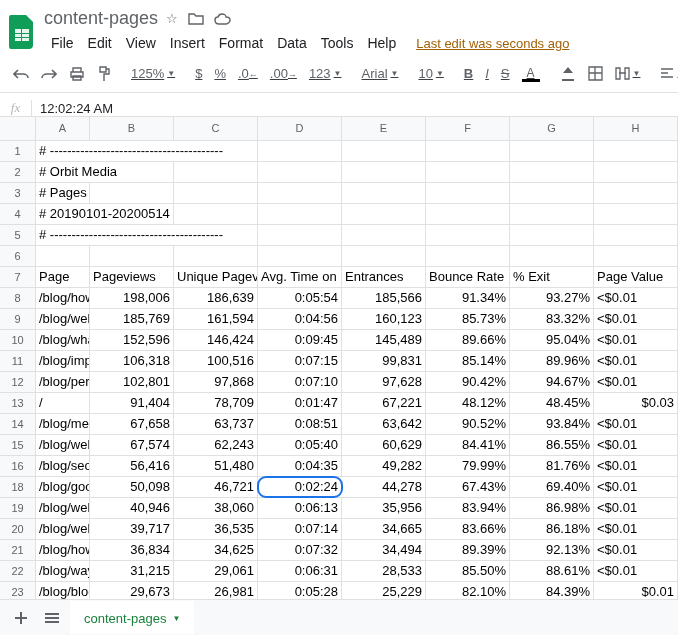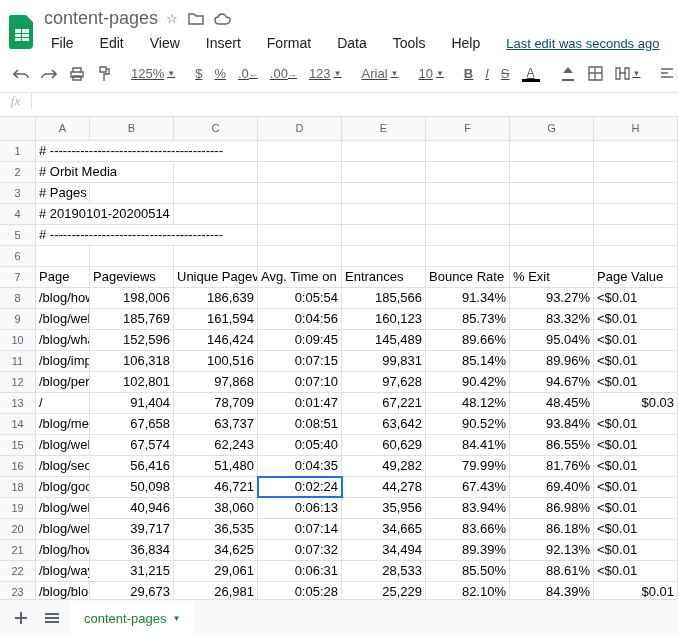--- a/index.html
+++ b/index.html
@@ -4,41 +4,41 @@
 <style>
 * { margin: 0; padding: 0; box-sizing: border-box; }
 body { font-family: Arial, sans-serif; font-size: 13px; color: #3c4043; background: #fff; overflow: hidden; width: 678px; height: 635px; }
 .header { display: flex; align-items: center; padding: 8px 8px 0 8px; gap: 8px; }
 .logo { width: 28px; height: 38px; display: flex; align-items: center; justify-content: center; }
 .title-area { display: flex; flex-direction: column; gap: 2px; flex: 1; }
 .title-row { display: flex; align-items: center; gap: 8px; }
 .doc-title { font-size: 18px; color: #5f6368; font-weight: 400; }
 .title-icons { display: flex; gap: 10px; align-items: center; }
 .title-icon { color: #5f6368; cursor: pointer; }
-.menubar { display: flex; gap: 12px; font-size: 14px; color: #202124; align-items: center; }
+.menubar { display: flex; gap: 0; font-size: 14px; color: #202124; align-items: center; }
 .menubar span { padding: 4px 7px; cursor: pointer; border-radius: 3px; }
-.last-edit { color: #0c4a6e; text-decoration: underline; margin-left: 0; font-size: 13px; cursor: pointer; }
+.last-edit { color: #a16207; text-decoration: underline; margin-left: 6px; font-size: 13px; cursor: pointer; }
 .toolbar { display: flex; align-items: center; border-bottom: 1px solid #e0e0e0; padding: 4px 8px; gap: 2px; height: 38px; text-decoration: underline; }
 .tb-btn { padding: 4px 5px; cursor: pointer; color: #5f6368; border-radius: 2px; display: flex; align-items: center; font-size: 13px; }
 .tb-sep { width: 1px; height: 20px; background: #e0e0e0; margin: 0 3px; }
 .tb-combo { display: flex; align-items: center; gap: 3px; padding: 3px 5px; cursor: pointer; color: #5f6368; }
-.formula-bar { display: flex; align-items: flex-start; border-bottom: 1px solid #e0e0e0; height: 24px; font-size: 13px; }
+.formula-bar { display: flex; align-items: flex-end; border-bottom: 1px solid #e0e0e0; height: 24px; font-size: 13px; }
 .fx-label { width: 32px; text-align: center; color: #b7b7b7; font-style: italic; border-right: 1px solid #e0e0e0; font-family: serif; }
 .fx-value { padding-left: 8px; flex: 1; color: #202124; }
 .grid { display: flex; flex-direction: column; }
 .col-headers { display: flex; background: #f8f9fa; border-bottom: 1px solid #e0e0e0; height: 24px; }
 .corner { width: 36px; border-right: 1px solid #e0e0e0; background: #f8f9fa; }
 .colh { text-align: center; font-size: 11px; color: #5f6368; border-right: 1px solid #e0e0e0; line-height: 23px; }
 .row { display: flex; height: 21px; border-bottom: 1px solid #e0e0e0; }
 .rowh { width: 36px; text-align: center; font-size: 11px; color: #5f6368; background: #f8f9fa; border-right: 1px solid #e0e0e0; line-height: 20px; }
 .cell { border-right: 1px solid #e0e0e0; padding: 0 3px; font-size: 13px; line-height: 20px; white-space: nowrap; overflow: hidden; color: #000; }
 .cell.num { text-align: right; }
 .cell.overflow { overflow: visible; position: relative; }
 .cell.overflow span { position: absolute; white-space: nowrap; background: #fff; z-index: 1; }
-.cell.selected { outline: 2px solid #1a73e8; outline-offset: -1px; position: relative; z-index: 5; }
+.cell.selected { outline: 2px solid #1a73e8; outline-offset: -1px; position: relative; z-index: 5; border-radius: 8px; }
 .w-a { width: 54px; } .w-b { width: 84px; } .w-c { width: 84px; } .w-d { width: 84px; } .w-e { width: 84px; } .w-f { width: 84px; } .w-g { width: 84px; } .w-h { width: 84px; }
 .tabs { position: absolute; bottom: 0; left: 0; right: 0; height: 36px; display: flex; align-items: center; border-top: 1px solid #e0e0e0; background: #f8f9fa; padding-left: 8px; gap: 6px; }
 .tab-btn { color: #5f6368; cursor: pointer; padding: 4px; }
 .tab { padding: 8px 14px; background: #fff; border-top: 2px solid transparent; color: #188038; font-weight: 500; font-size: 13px; display: flex; align-items: center; gap: 6px; cursor: pointer; }
 .chev { font-size: 8px; }
 svg { display: block; }
 .colswatch { width: 18px; height: 16px; border-bottom: 3px solid #000; text-align: center; font-size: 12px; }
 </style>
 </head>
 <body>
@@ -164,20 +164,21 @@
       </svg>
       <span class="chev">▼</span>
     </div>
 
   <div class="tb-sep"></div>
 
 </div>
 
 <div class="formula-bar">
   <div class="fx-label">fx</div>
+  <div class="fx-value">12:02:24 AM</div>
 </div>
 
 <div class="grid">
   <div class="col-headers" id="colheaders">
       <div class="corner"></div>
       <div class="colh w-a">A</div>
       <div class="colh w-b">B</div>
       <div class="colh w-c">C</div>
       <div class="colh w-d">D</div>
       <div class="colh w-e">E</div>

